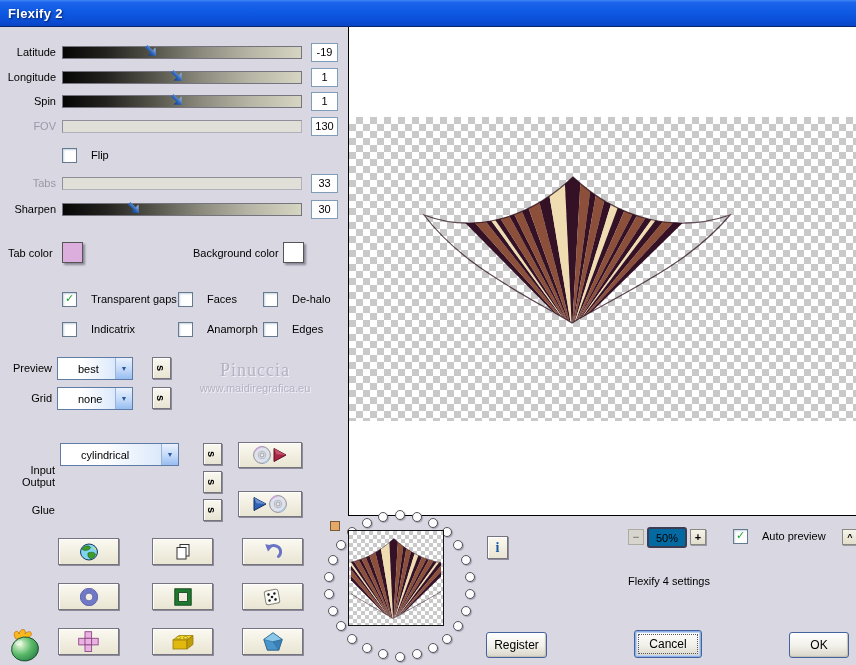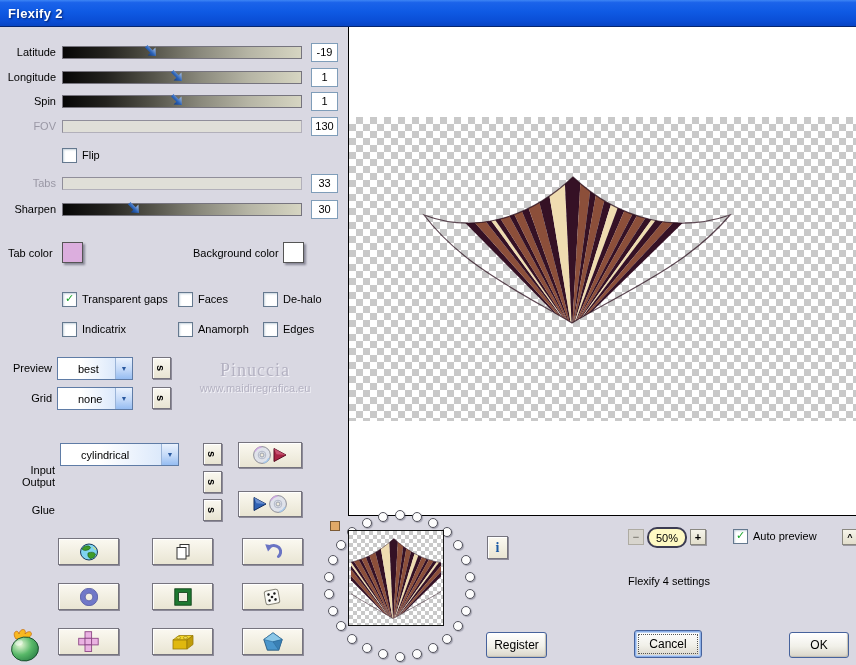--- a/index.html
+++ b/index.html
@@ -18,21 +18,21 @@
   .srow.disabled .slabel{color:#9a98a5;}
   .track{position:relative;width:238px;height:11px;border:1px solid #76747e;
     background:linear-gradient(90deg,#060606 0%,#23221e 18%,#55544a 38%,#8b8a7d 58%,#b6b5a5 78%,#d6d5c2 100%);}
   .srow.disabled .track{background:#e0dfd8;border:1px solid #b2b0ba;border-top-color:#908e9a;border-left-color:#908e9a;}
   .marker{position:absolute;top:-3px;width:14px;height:14px;transform:rotate(45deg);
     clip-path:polygon(0 38%,55% 38%,55% 10%,100% 50%,55% 90%,55% 62%,0 62%);
     background:linear-gradient(180deg,#cfe0f8 0%,#2a62b8 55%,#0c2c6c 100%);}
   .valbox{margin-left:9px;width:25px;height:17px;border:1px solid #7f9db9;background:#fff;
     display:flex;align-items:center;justify-content:center;}
   
-  .cbitem{position:absolute;display:flex;align-items:center;gap:5px;height:14px;}
+  .cbitem{position:absolute;display:flex;align-items:center;gap:14px;height:14px;}
   .cb{width:13px;height:13px;background:#fff;border:1px solid #65798f;
     box-shadow:inset 1px 1px 2px #c7d3de;display:flex;align-items:center;justify-content:center;flex:0 0 auto;}
   .cb .tick{display:none;color:#18a528;font-weight:bold;font-size:11px;line-height:1;margin-top:-1px;}
   .cb.on .tick{display:block;}
   
   .swatch{position:absolute;width:19px;height:19px;border:1px solid #555;
     box-shadow:2px 2px 2px rgba(40,40,60,.45);}
   
   .dd{position:absolute;height:21px;border:1px solid #5f7ca6;background:#fff;display:flex;align-items:stretch;}
   .dd-text{flex:1;display:flex;align-items:center;padding-left:20px;
@@ -67,22 +67,22 @@
   #shape-thumb{position:absolute;inset:2px;}
   .info-btn{position:absolute;left:487px;top:536px;width:19px;height:21px;
     display:flex;align-items:center;justify-content:center;
     background:linear-gradient(#fbf9f1,#e9e5d3);border:1px solid #76747e;
     box-shadow:1px 1px 0 #8d8b99,inset 1px 1px 0 #fff;
     font-family:"Liberation Serif","DejaVu Serif",serif;font-weight:bold;font-size:14px;color:#1d5aa4;}
   .mini-btn{position:absolute;width:14px;height:14px;display:flex;align-items:center;justify-content:center;
     background:linear-gradient(#f6f4ea,#e2decc);border:1px solid #8a8880;
     box-shadow:1px 1px 0 #9a98a0;font-weight:bold;font-size:11px;line-height:1;}
   .mini-btn.disabled{background:#d8d5ce;border:1px solid #aeaba2;color:#8a8880;box-shadow:none;}
-  .zoom-pill{position:absolute;left:647px;top:527px;width:36px;height:17px;border:2px solid #3c3c52;border-radius:10px;
-    background:#fef9c3;display:flex;align-items:center;justify-content:center;}
+  .zoom-pill{position:absolute;left:647px;top:527px;width:36px;height:17px;border:2px solid #3c3c52;border-radius:3px;
+    background:#0369a1;display:flex;align-items:center;justify-content:center;}
   .static-label{position:absolute;}
   
   .xpbtn{position:absolute;border:1px solid #46629c;border-radius:3px;
     background:linear-gradient(180deg,#ffffff 0%,#f1f0e9 55%,#d9d5c9 100%);
     display:flex;align-items:center;justify-content:center;font-size:12px;color:#000;
     box-shadow:inset -1px -1px 1px #c2beb2;}
   .xpbtn.focus{box-shadow:inset 0 0 0 1px #8cb0e8,inset 0 0 0 2px #bcd2f4;}
   .focusrect{position:absolute;inset:3px;border:1px dotted #555;border-radius:1px;pointer-events:none;}
   
   .wm{position:absolute;left:168px;top:360px;width:174px;text-align:center;color:#b4b2c2;

